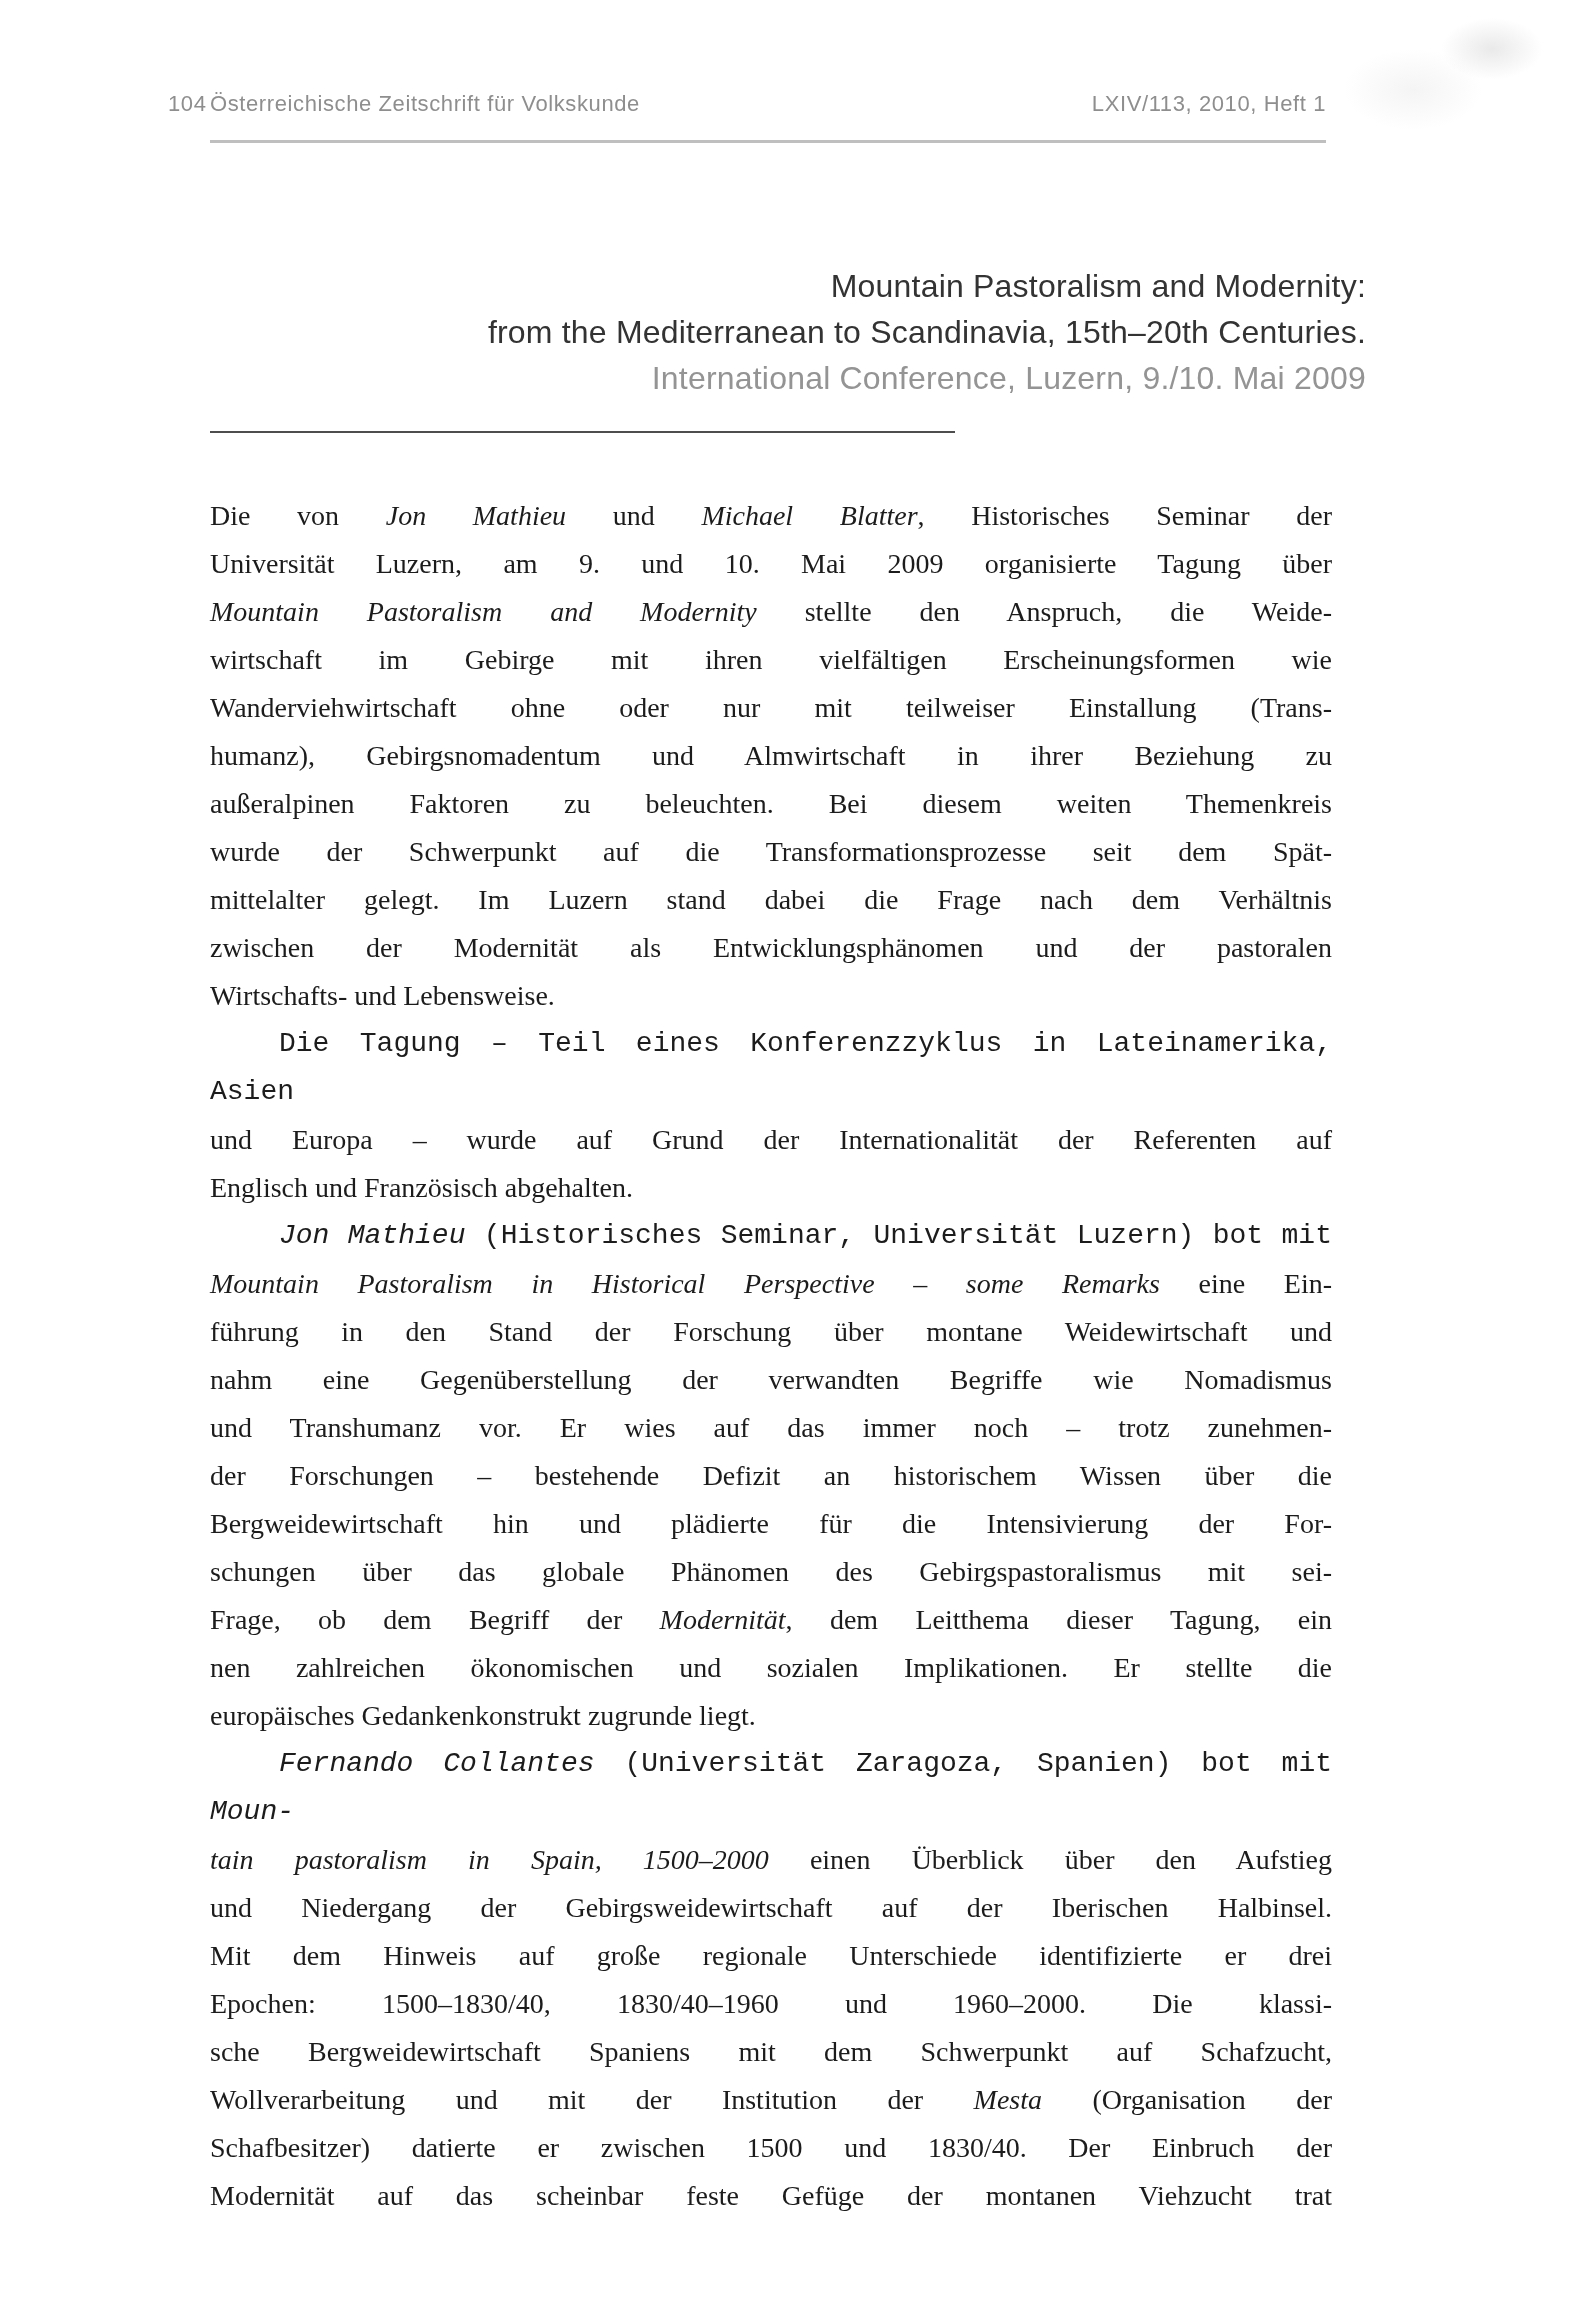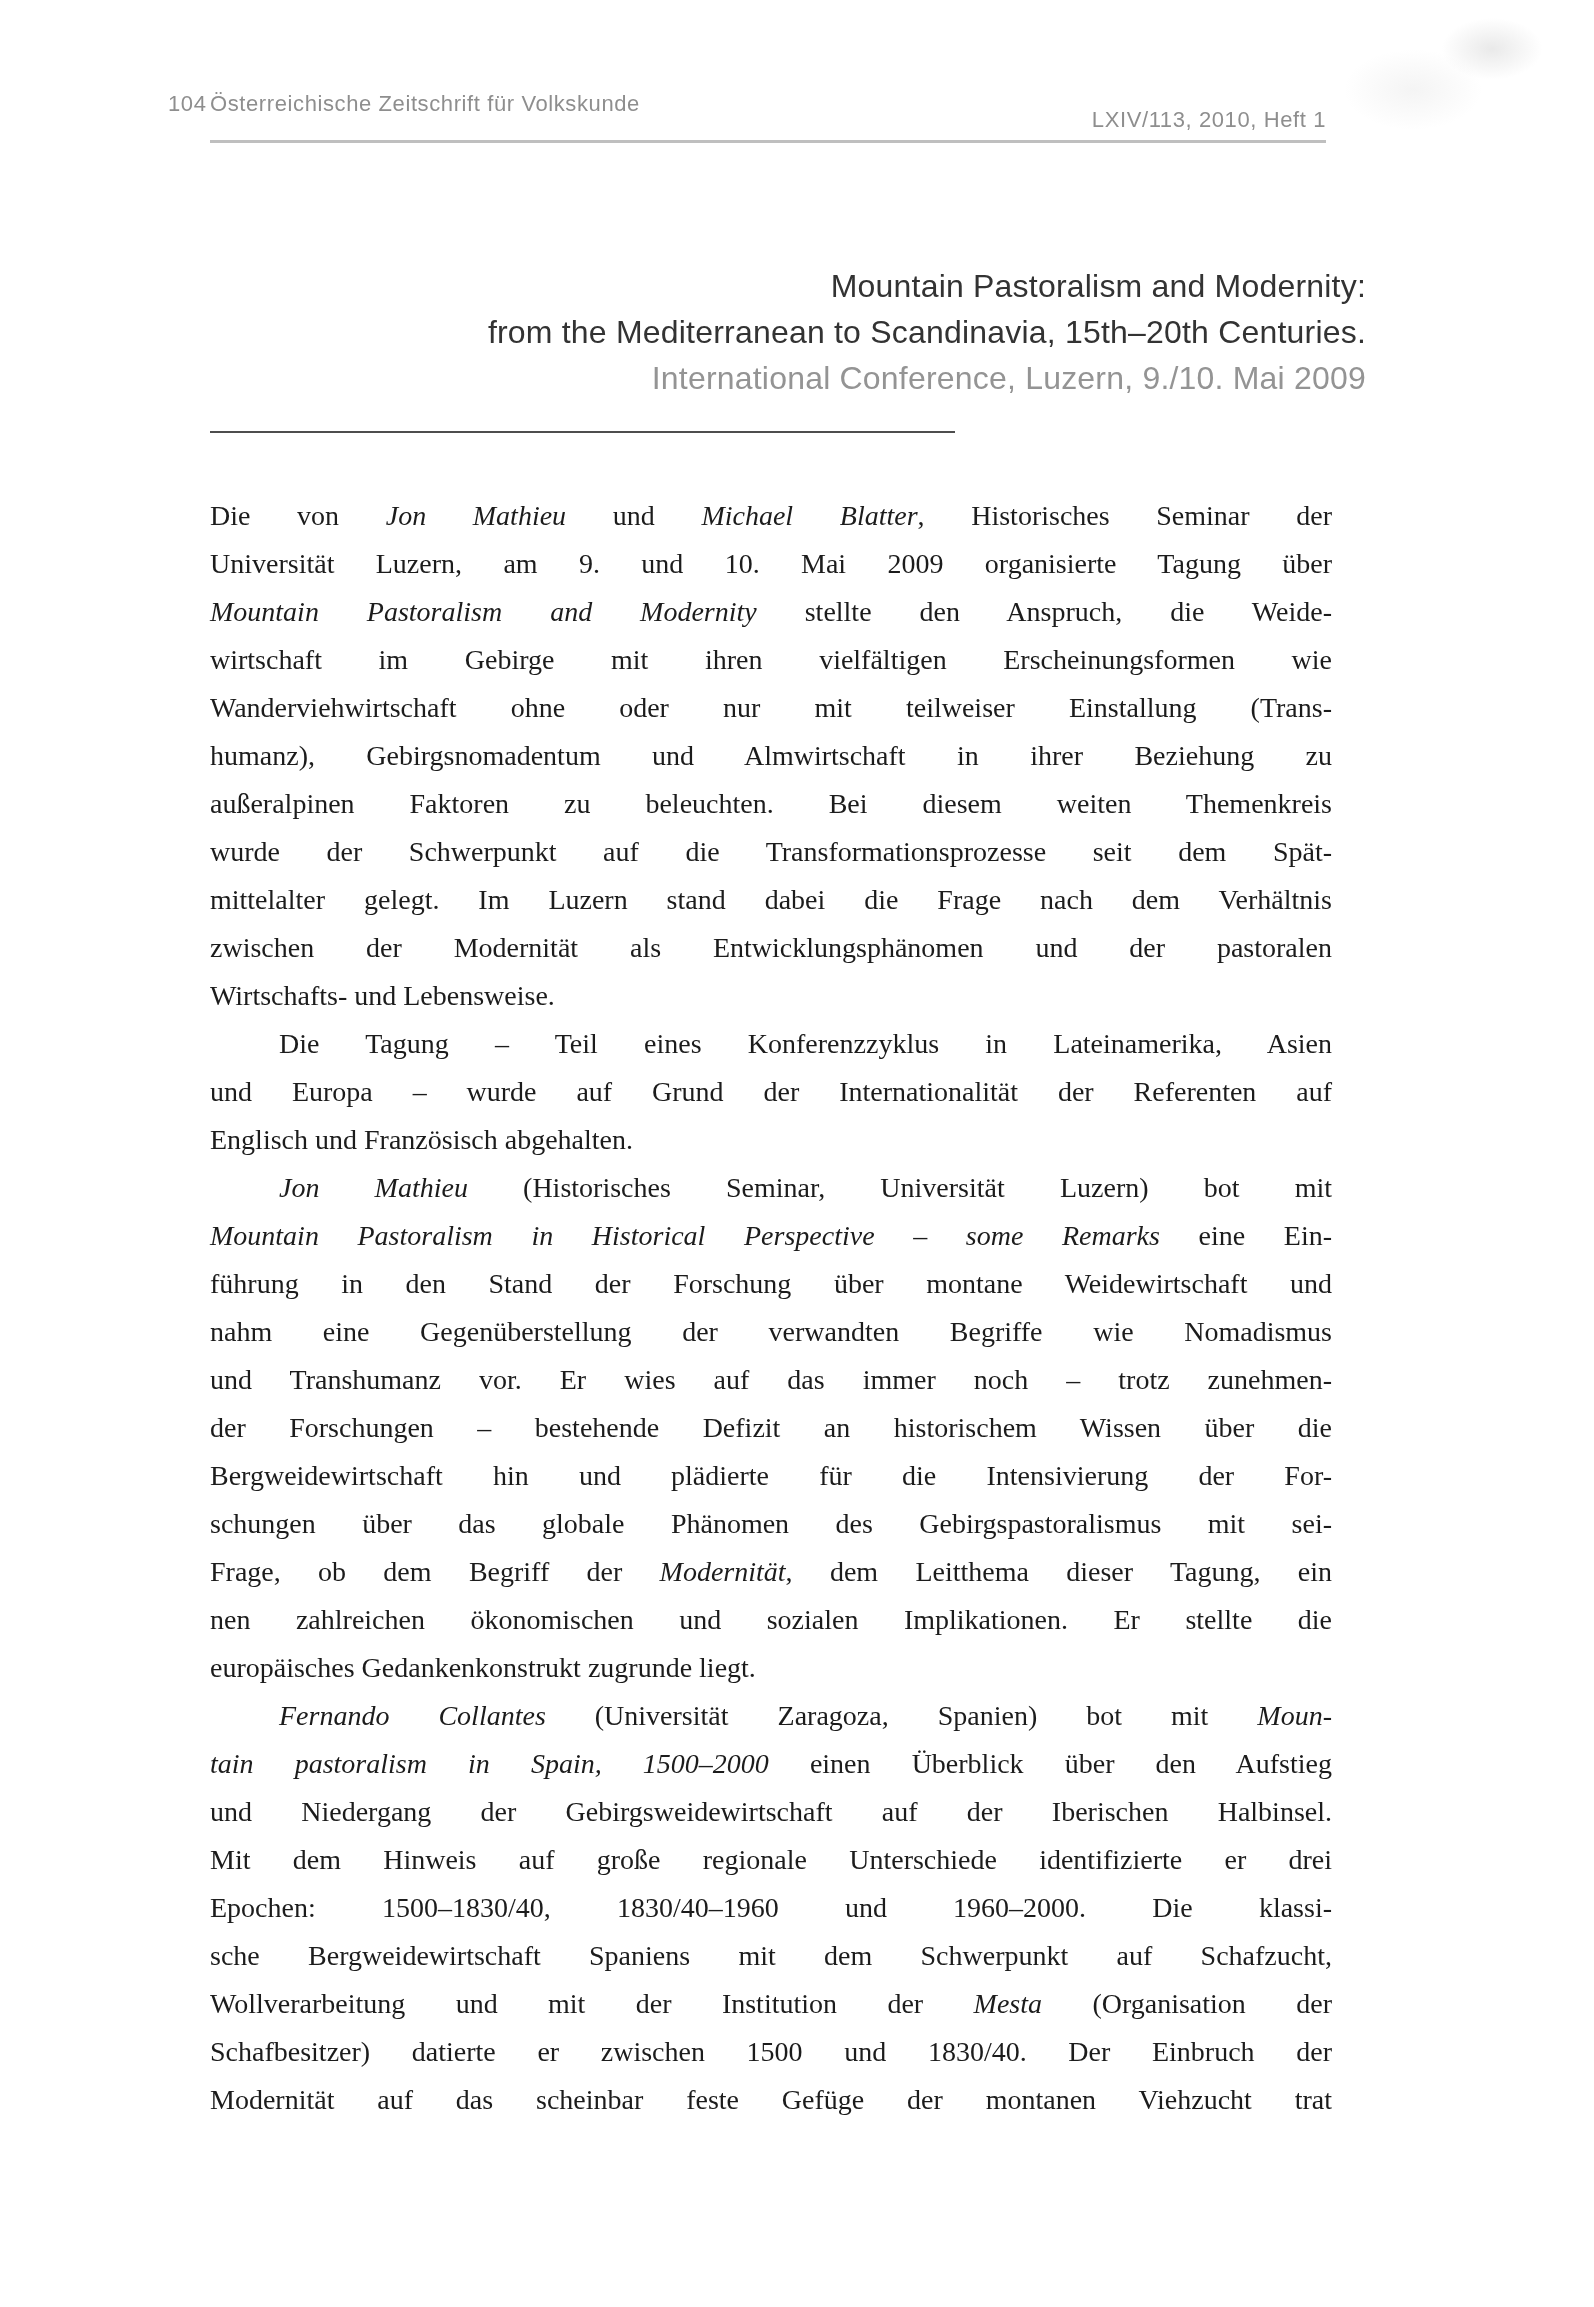--- a/index.html
+++ b/index.html
@@ -18,39 +18,39 @@
       radial-gradient(ellipse 72px 44px at 70% 30%, rgba(120,120,120,0.16), rgba(120,120,120,0) 70%),
       radial-gradient(ellipse 96px 56px at 40% 60%, rgba(150,150,150,0.10), rgba(150,150,150,0) 72%);
     pointer-events: none;
   }
 
   
   .running-head { position: absolute; top: 91px; left: 0; width: 1595px; height: 32px;
     color: #8e8e8e; font-size: 22px; letter-spacing: 0.6px; }
   .page-number { position: absolute; left: 120px; top: 0; margin-left: 48px; }
   .journal-title { position: absolute; left: 210px; top: 0; }
-  .issue-info { position: absolute; left: 848px; top: 16px; width: 478px; text-align: right; }
+  .issue-info { position: absolute; left: 848px; top: 0; width: 478px; text-align: right; }
   .head-rule { position: absolute; left: 210px; top: 140px; width: 1116px; height: 3.2px;
     background: #bfbfbf; }
 
   
   .title-block { position: absolute; left: 210px; top: 263px; width: 1156px;
     font-size: 32px; line-height: 46px; color: #333333; letter-spacing: 0.2px; }
   .title-line { white-space: nowrap; text-align: right; }
   .subtitle-line { color: #949494; }
   .title-rule { position: absolute; left: 210px; top: 431px; width: 745px; height: 2.4px;
     background: #4d4d4d; }
 
   
   .article-body { position: absolute; left: 210px; top: 492px; width: 1122px;
     font-family: "Liberation Serif", serif;
     font-size: 28px; line-height: 48px; color: #1c1c1c; }
   .bline { text-align: justify; text-align-last: justify; white-space: normal; }
   .bline-end { text-align-last: left; }
-  .bline-indent { text-indent: 69px; }
+  .bline-indent { text-indent: 69px; font-family: Liberation Mono, monospace; }
   .it { font-style: italic; }
 </style>
 </head>
 <body>
 
 <div class="smudge"></div>
 
 <div class="running-head">
   <span class="page-number">104</span>
   <span class="journal-title">Österreichische Zeitschrift für Volkskunde</span>

